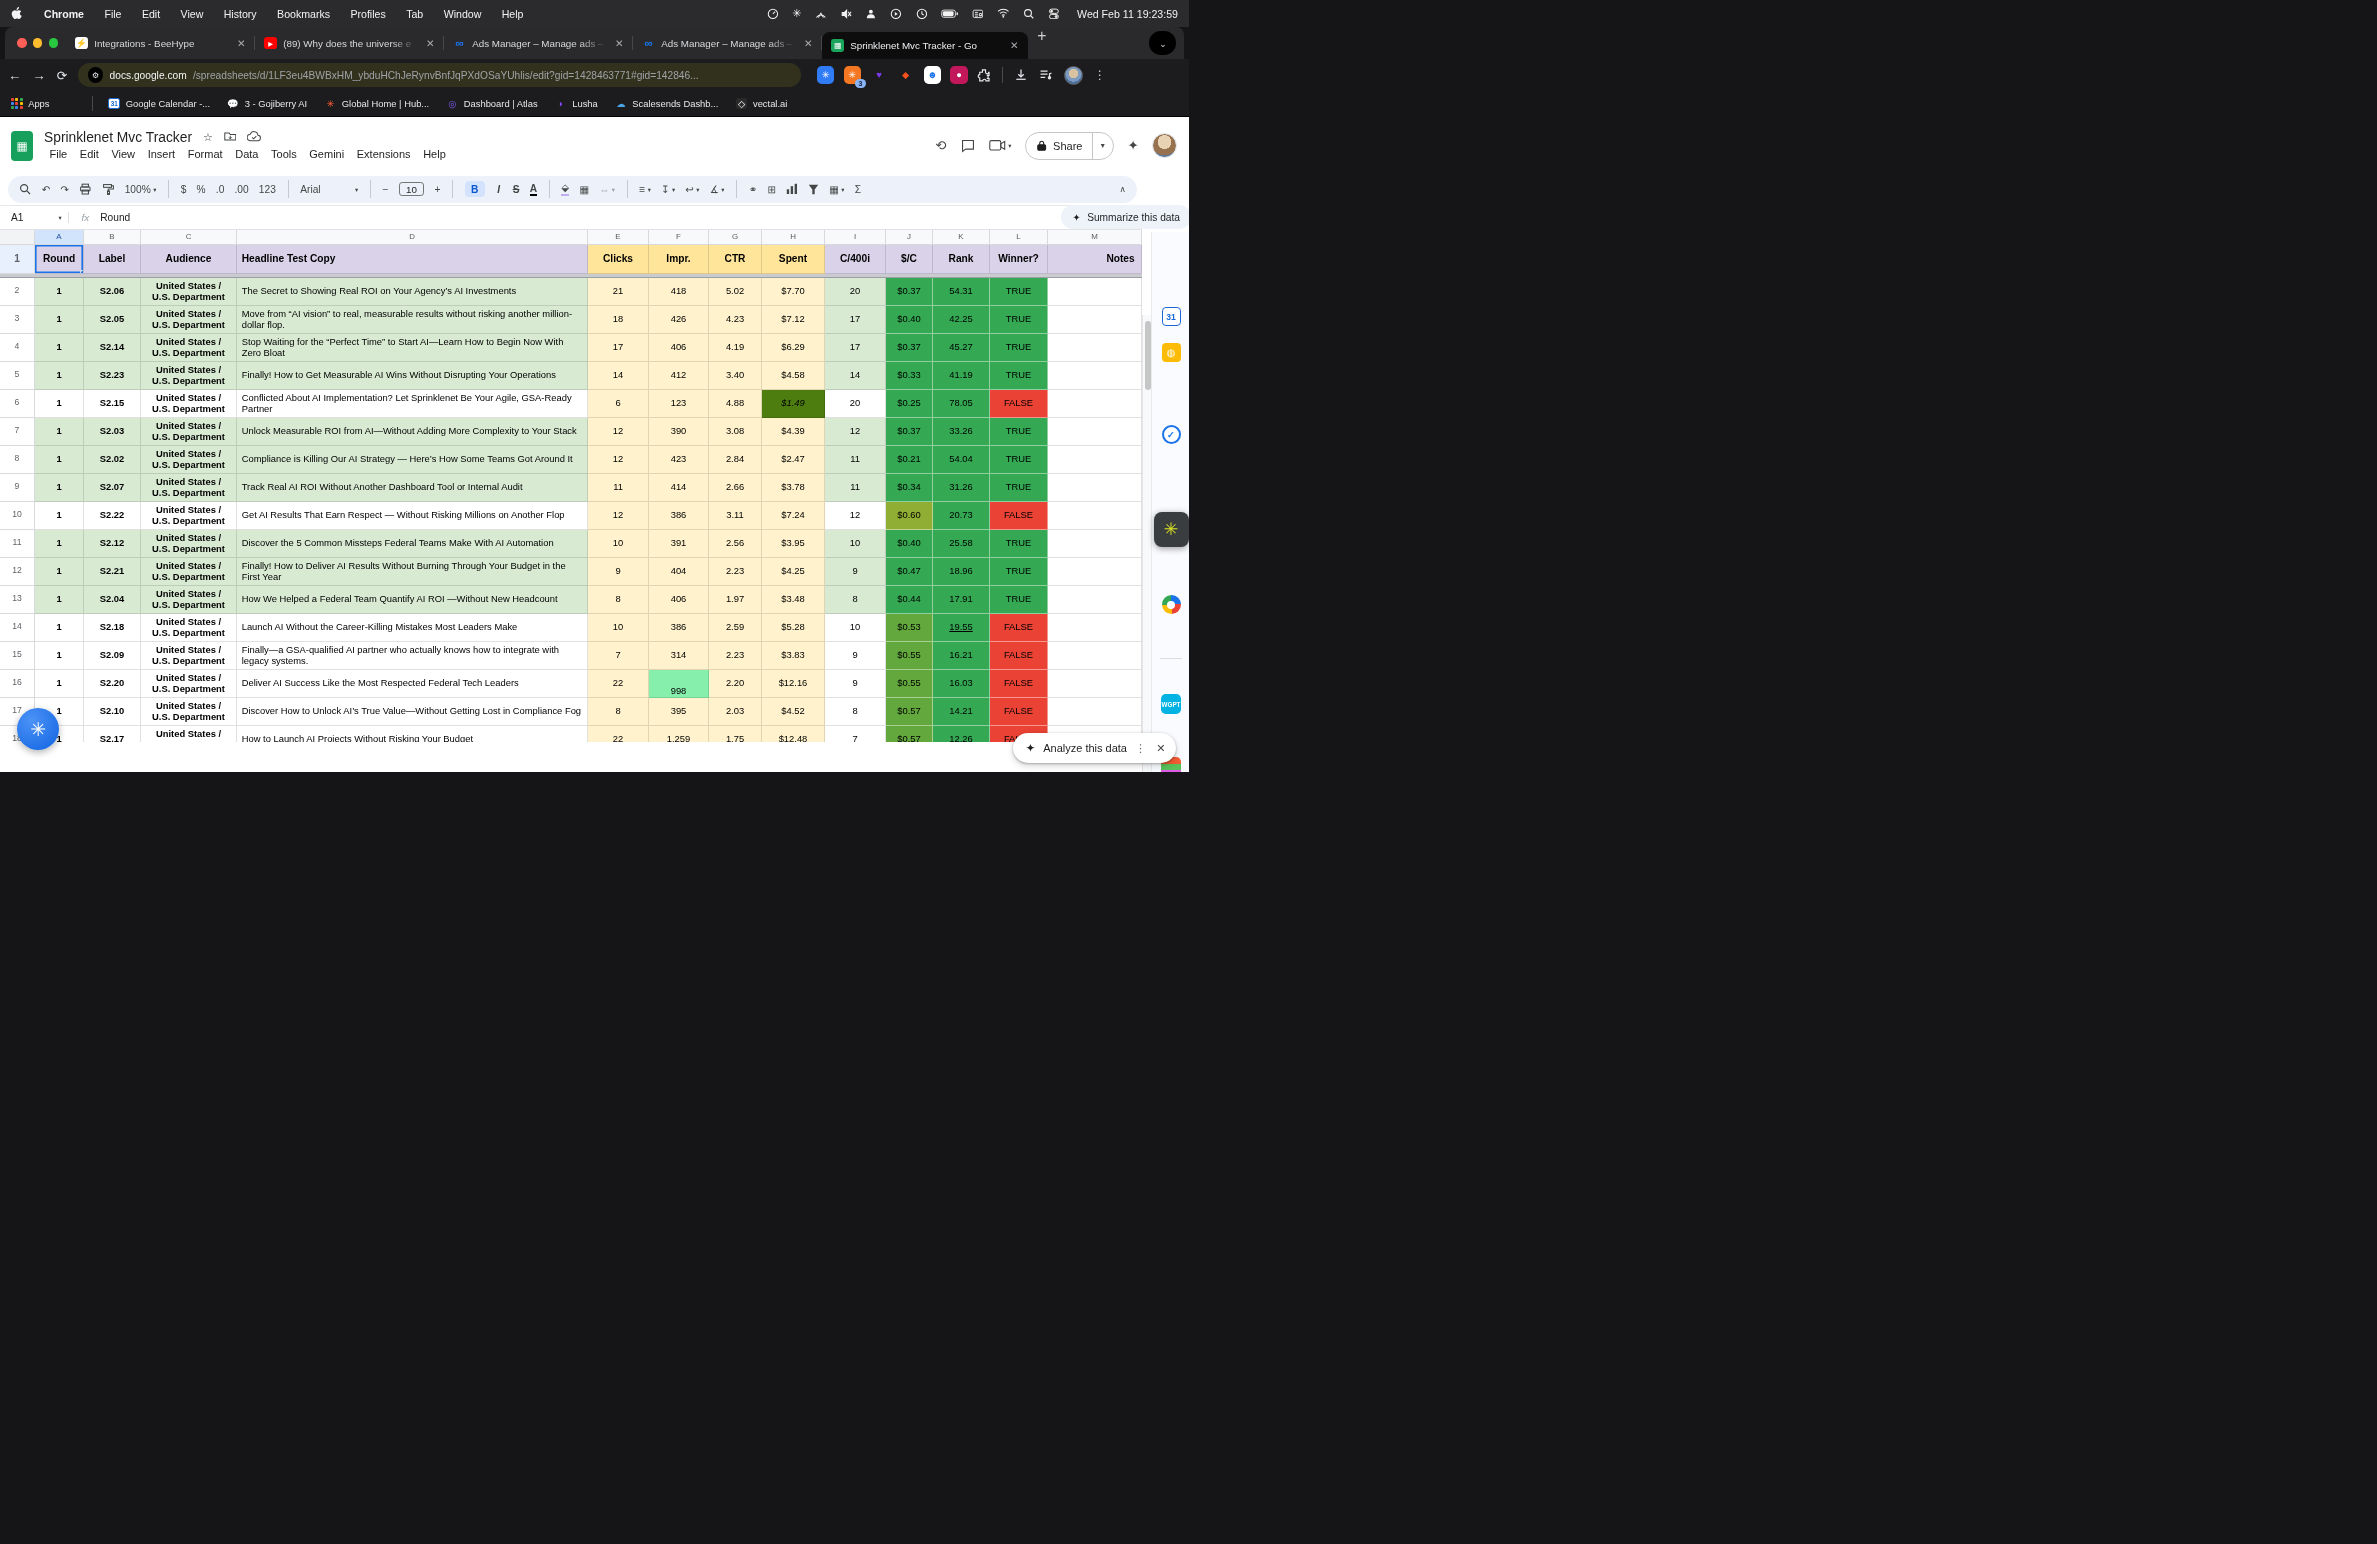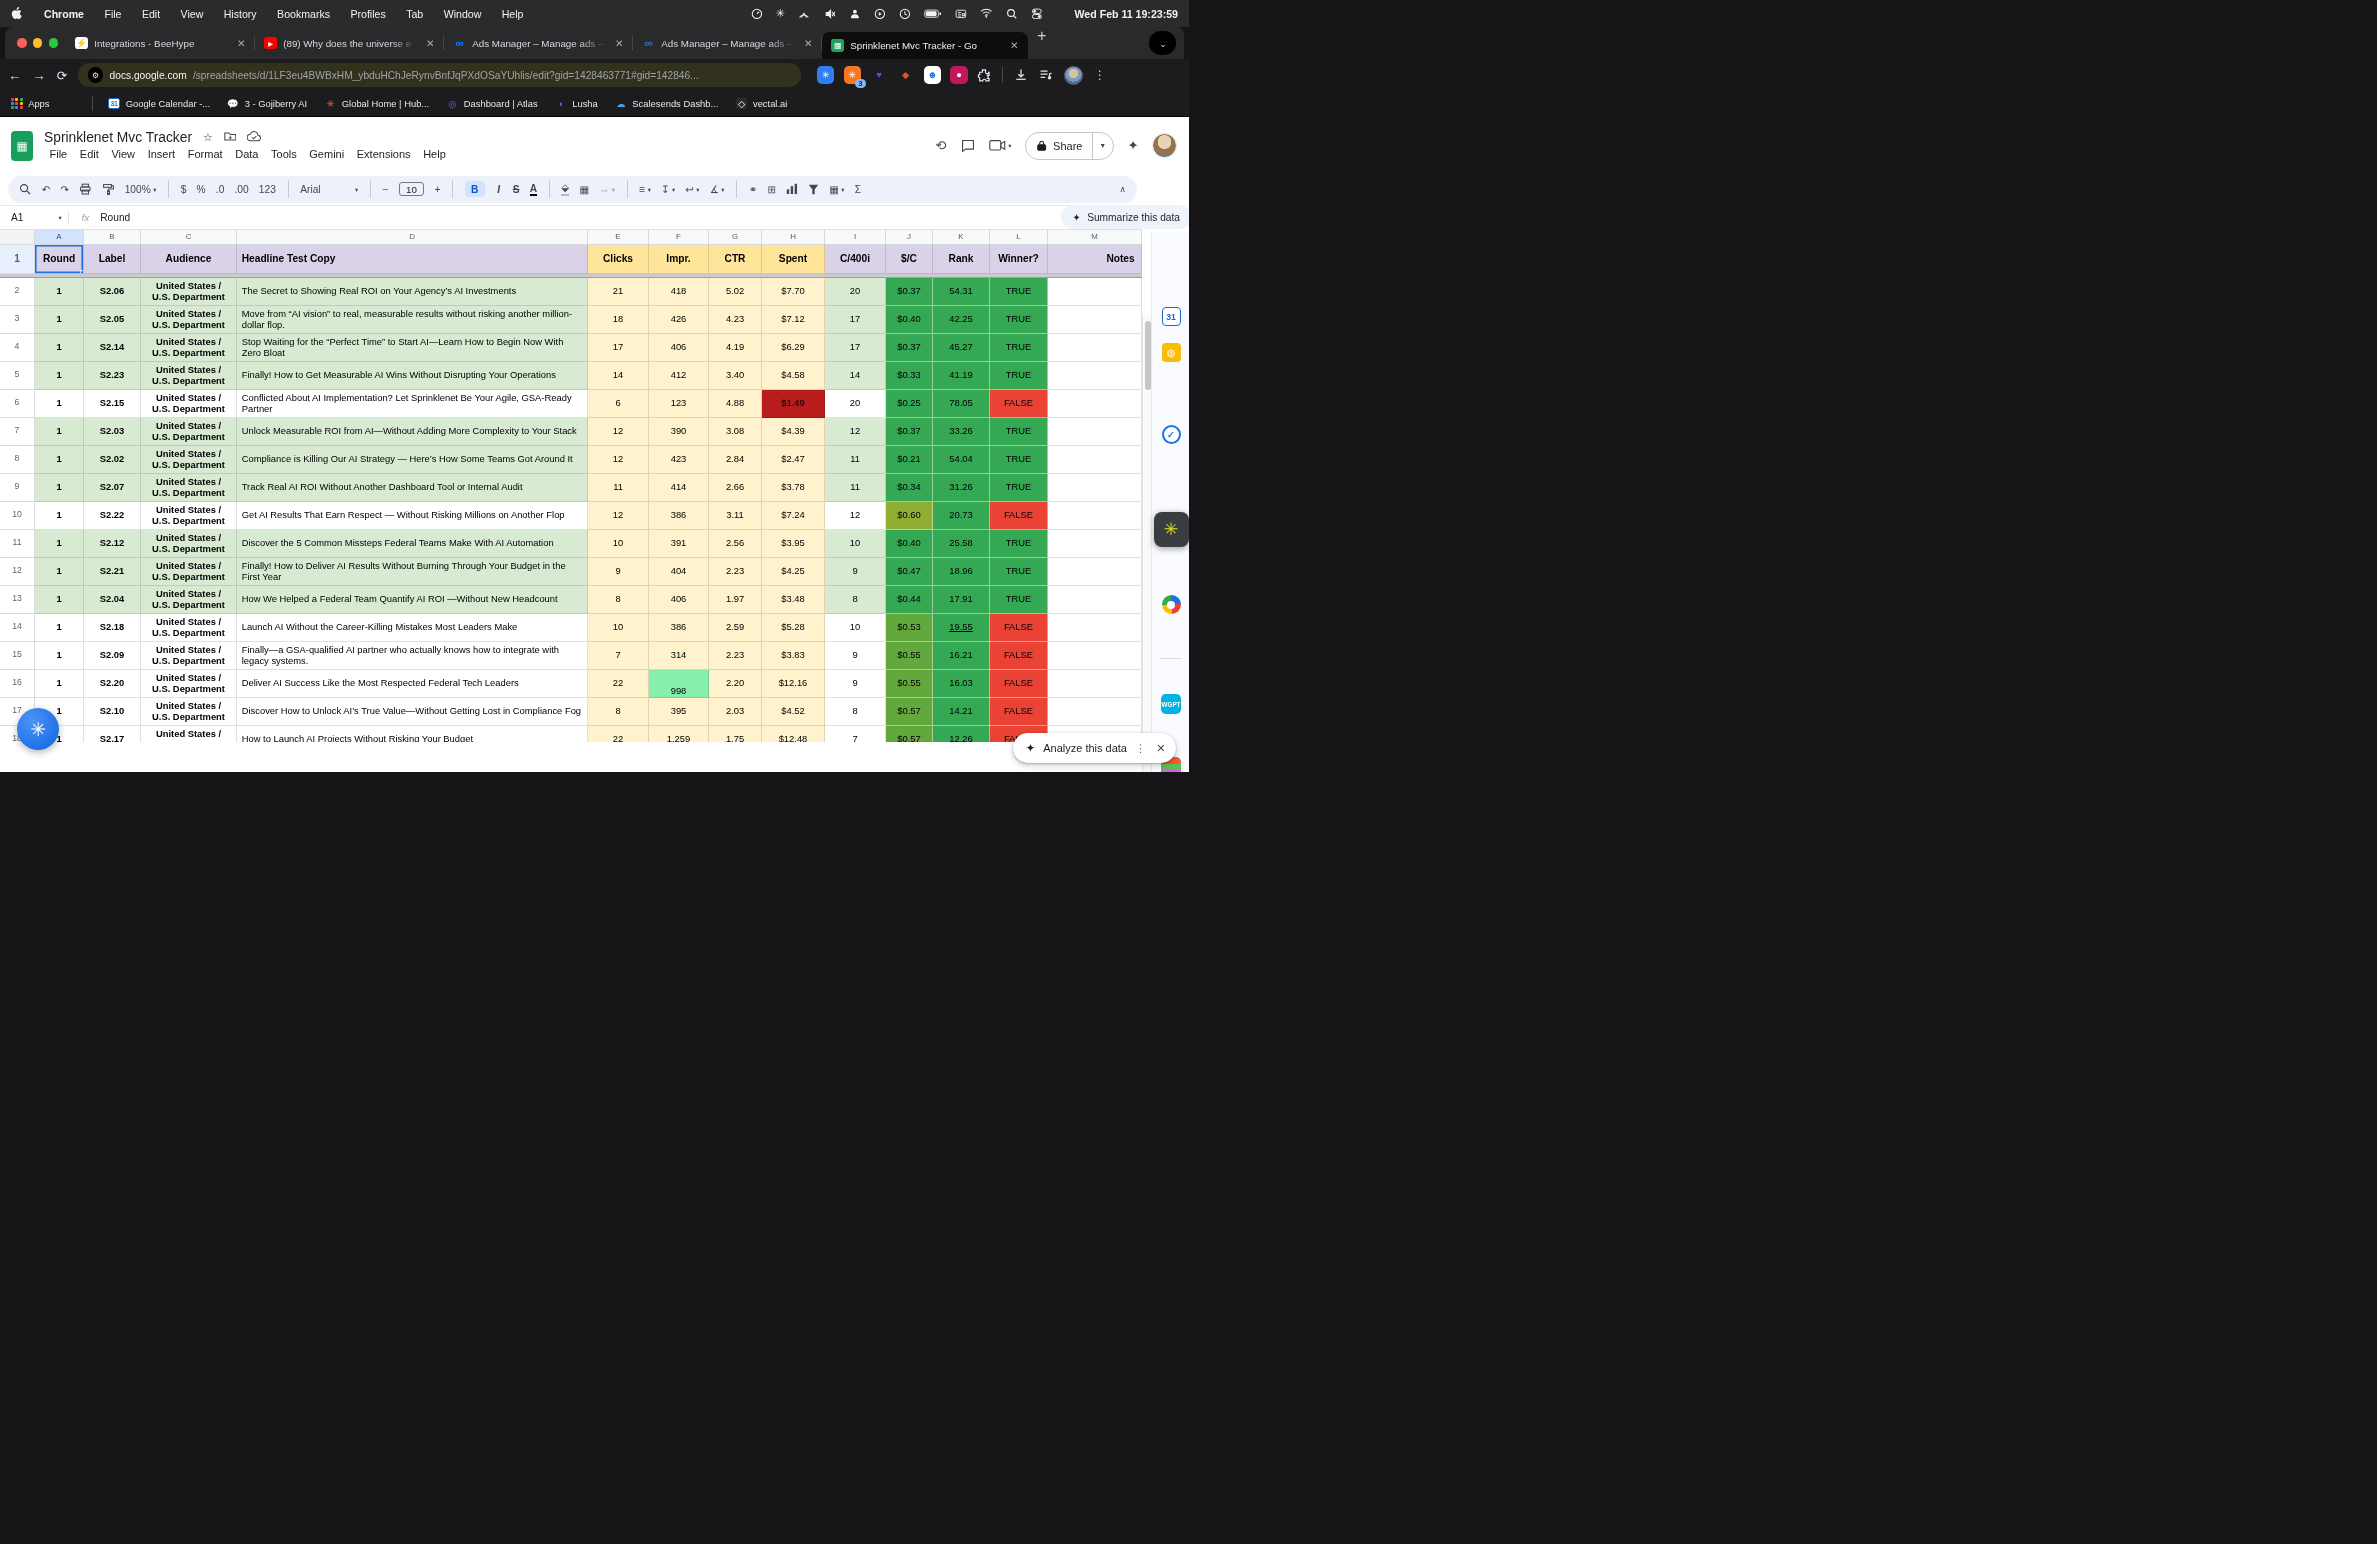--- a/index.html
+++ b/index.html
@@ -8,21 +8,21 @@
   .icon{display:inline-flex;align-items:center;justify-content:center;}
 
   
   #menubar{height:27px;background:#2b2b2d;color:#f2f2f2;display:flex;align-items:center;
     padding:0 11px;font-size:10.6px;}
   #menubar .left{display:flex;align-items:center;gap:20.4px;}
   #menubar .apple{font-size:11.8px;margin-right:1.6px;}
   #menubar .mitem{white-space:nowrap;}
   #menubar .mitem.first{font-weight:bold;}
   #menubar .right{margin-left:auto;display:flex;align-items:center;gap:13.4px;}
-  #menubar .clock{font-size:10.6px;margin-left:18px;white-space:nowrap;font-weight:bold;}
+  #menubar .clock{font-size:10.6px;margin-left:4px;white-space:nowrap;}
 
   
   #tabstrip{height:32px;margin:0 4.7px;background:#2a2a2c;border-radius:7.9px 7.9px 0 0;
     display:flex;align-items:center;padding:0 7.9px;}
   .traffic{display:flex;gap:6.3px;margin:0 7.9px 0 4.7px;}
   .traffic span{width:9.4px;height:9.4px;border-radius:50%;display:block;}
   .t-red{background:#ff5f57;} .t-yellow{background:#febc2e;} .t-green{background:#28c840;}
   #tabs{display:flex;align-items:stretch;height:100%;flex:1;min-width:0;}
   .tab{display:flex;align-items:center;gap:6.3px;padding:0 7.9px 0 9.4px;width:189px;min-width:0;
     color:#d7d9dc;font-size:9.8px;position:relative;}
@@ -840,21 +840,21 @@
         </div>
         <div class="cell drow " style="background: rgb(255, 242, 204);">
           <span>6</span>
         </div>
         <div class="cell drow " style="background: rgb(255, 242, 204);">
           <span>123</span>
         </div>
         <div class="cell drow " style="background: rgb(255, 242, 204);">
           <span>4.88</span>
         </div>
-        <div class="cell drow " style="background: #b91c1c;">
+        <div class="cell drow " style="background: #4d7c0f; font-style: italic;">
           <span>$1.49</span>
         </div>
         <div class="cell drow " style="background: rgb(255, 255, 255);">
           <span>20</span>
         </div>
         <div class="cell drow  greencell" style="background: rgb(52, 168, 83);">
           <span>$0.25</span>
         </div>
         <div class="cell drow  greencell" style="background: rgb(52, 168, 83);">
           <span>78.05</span>

